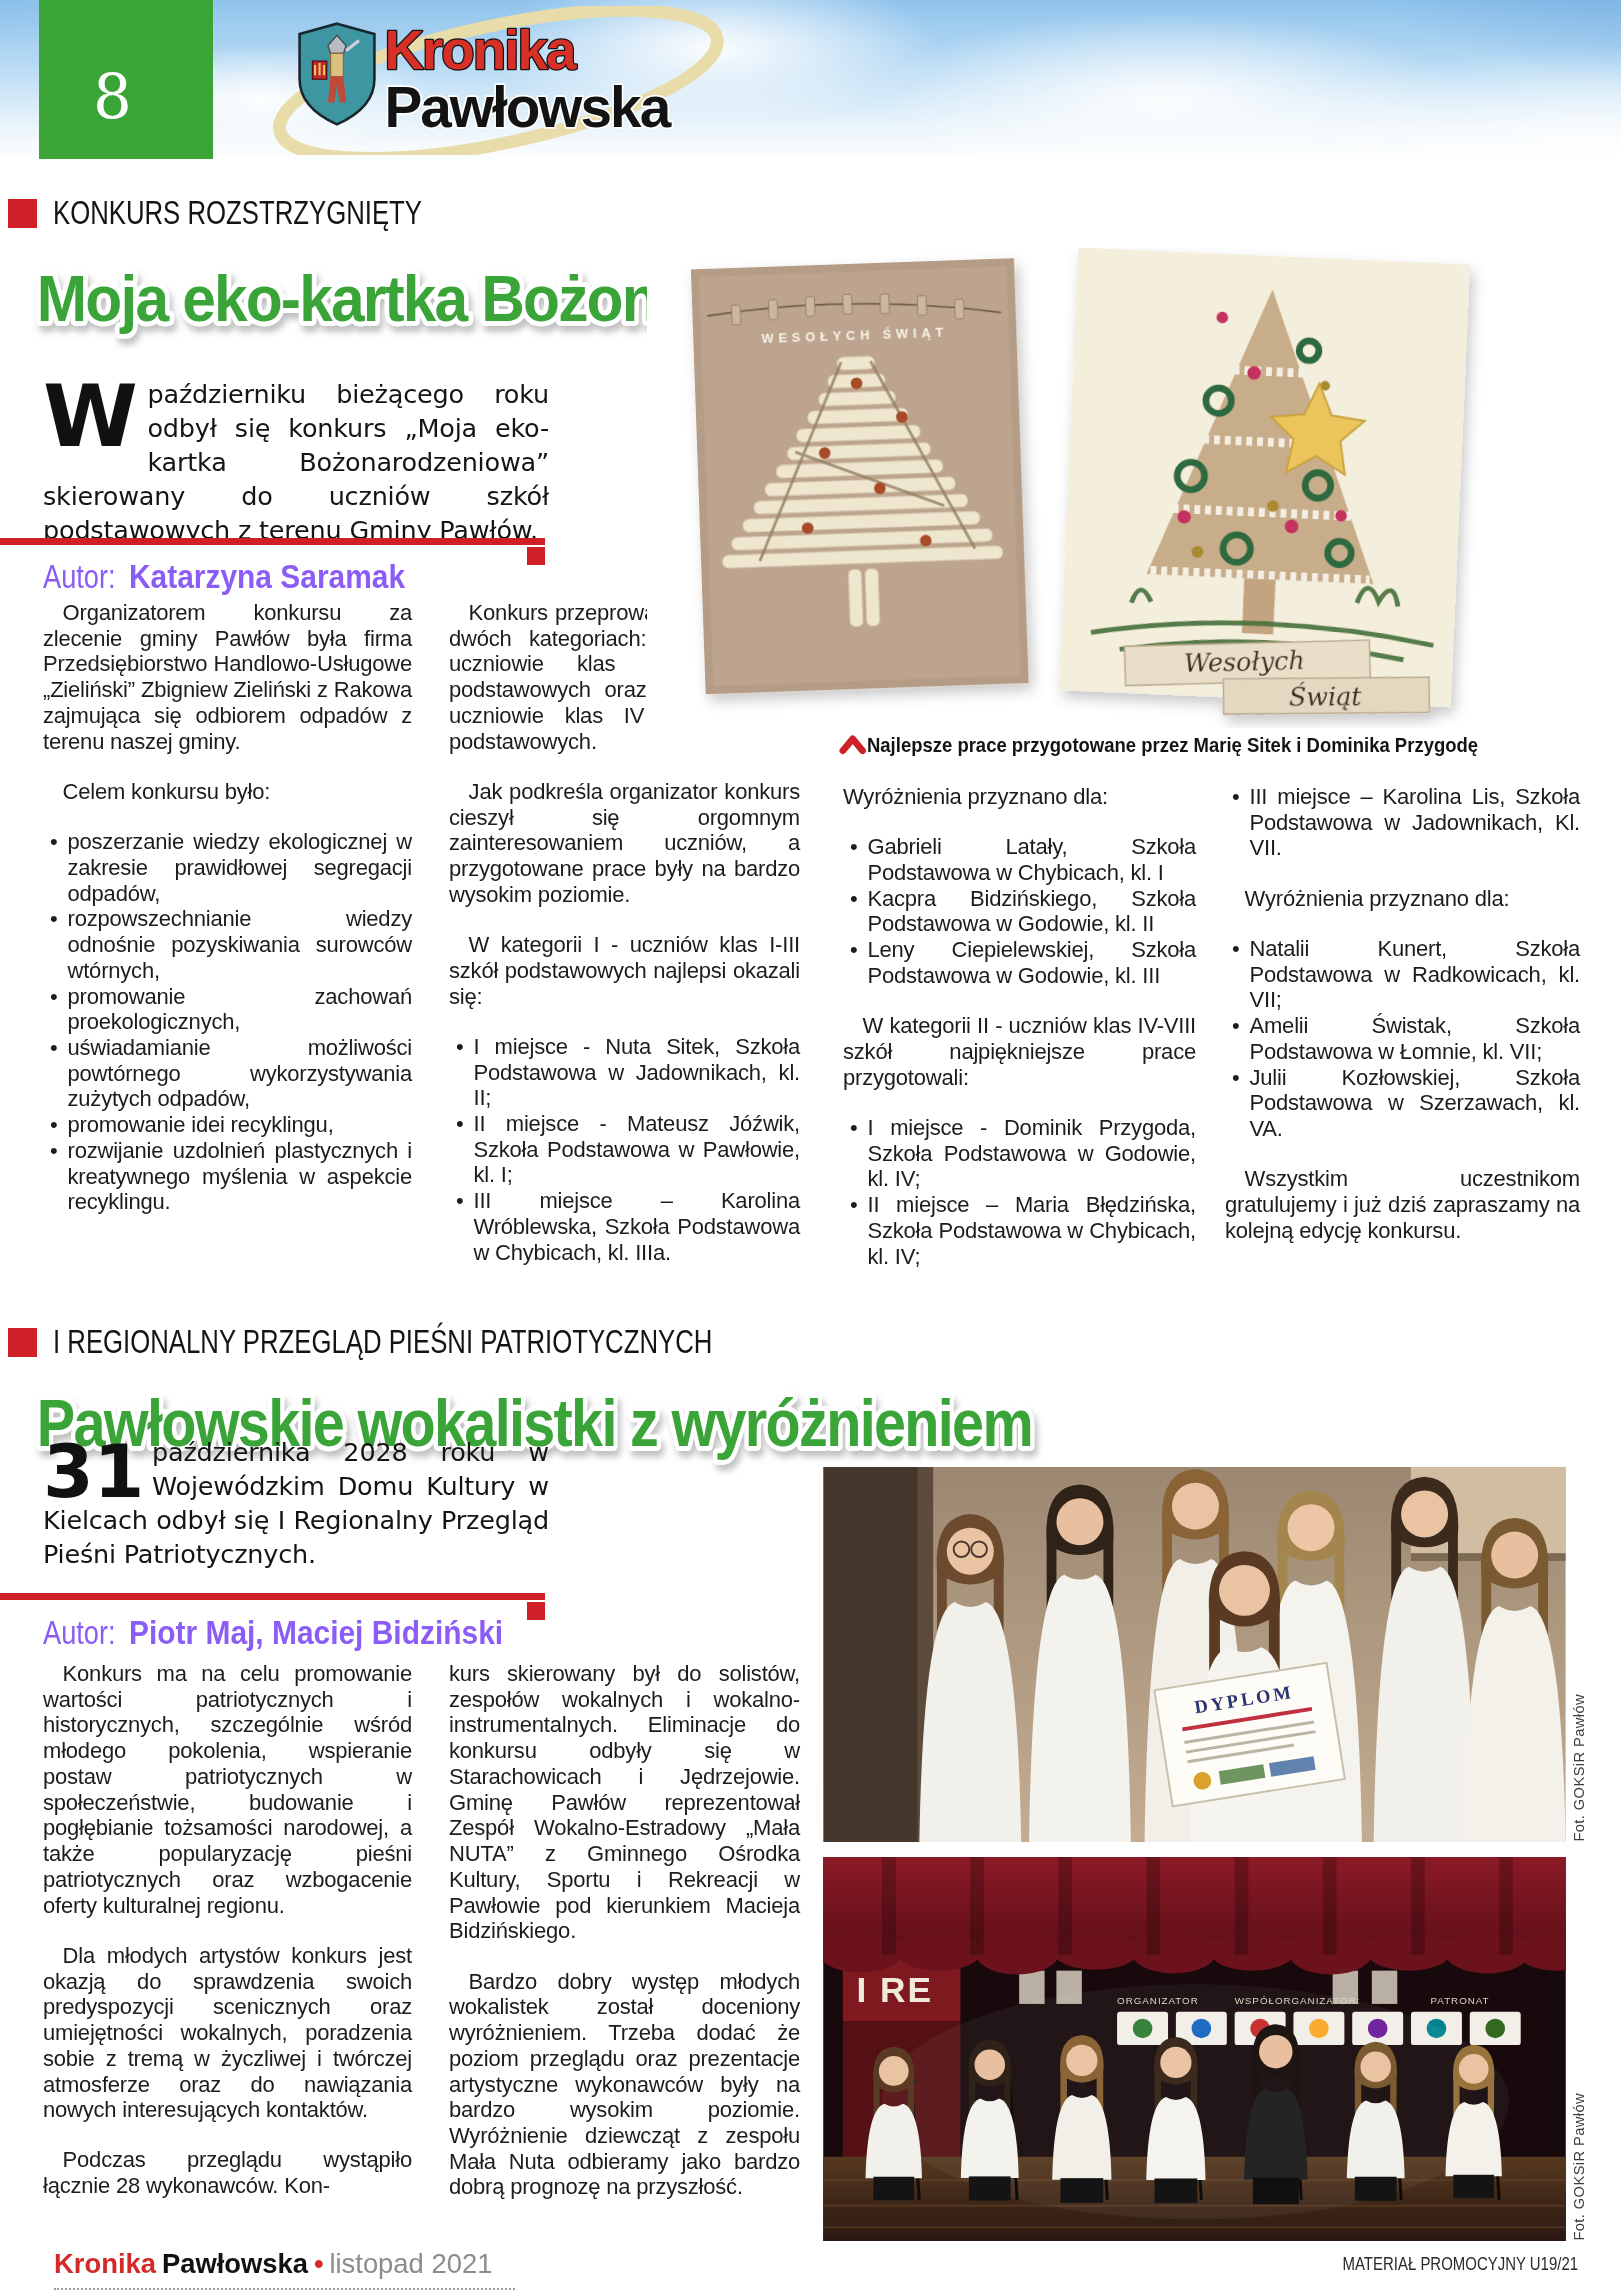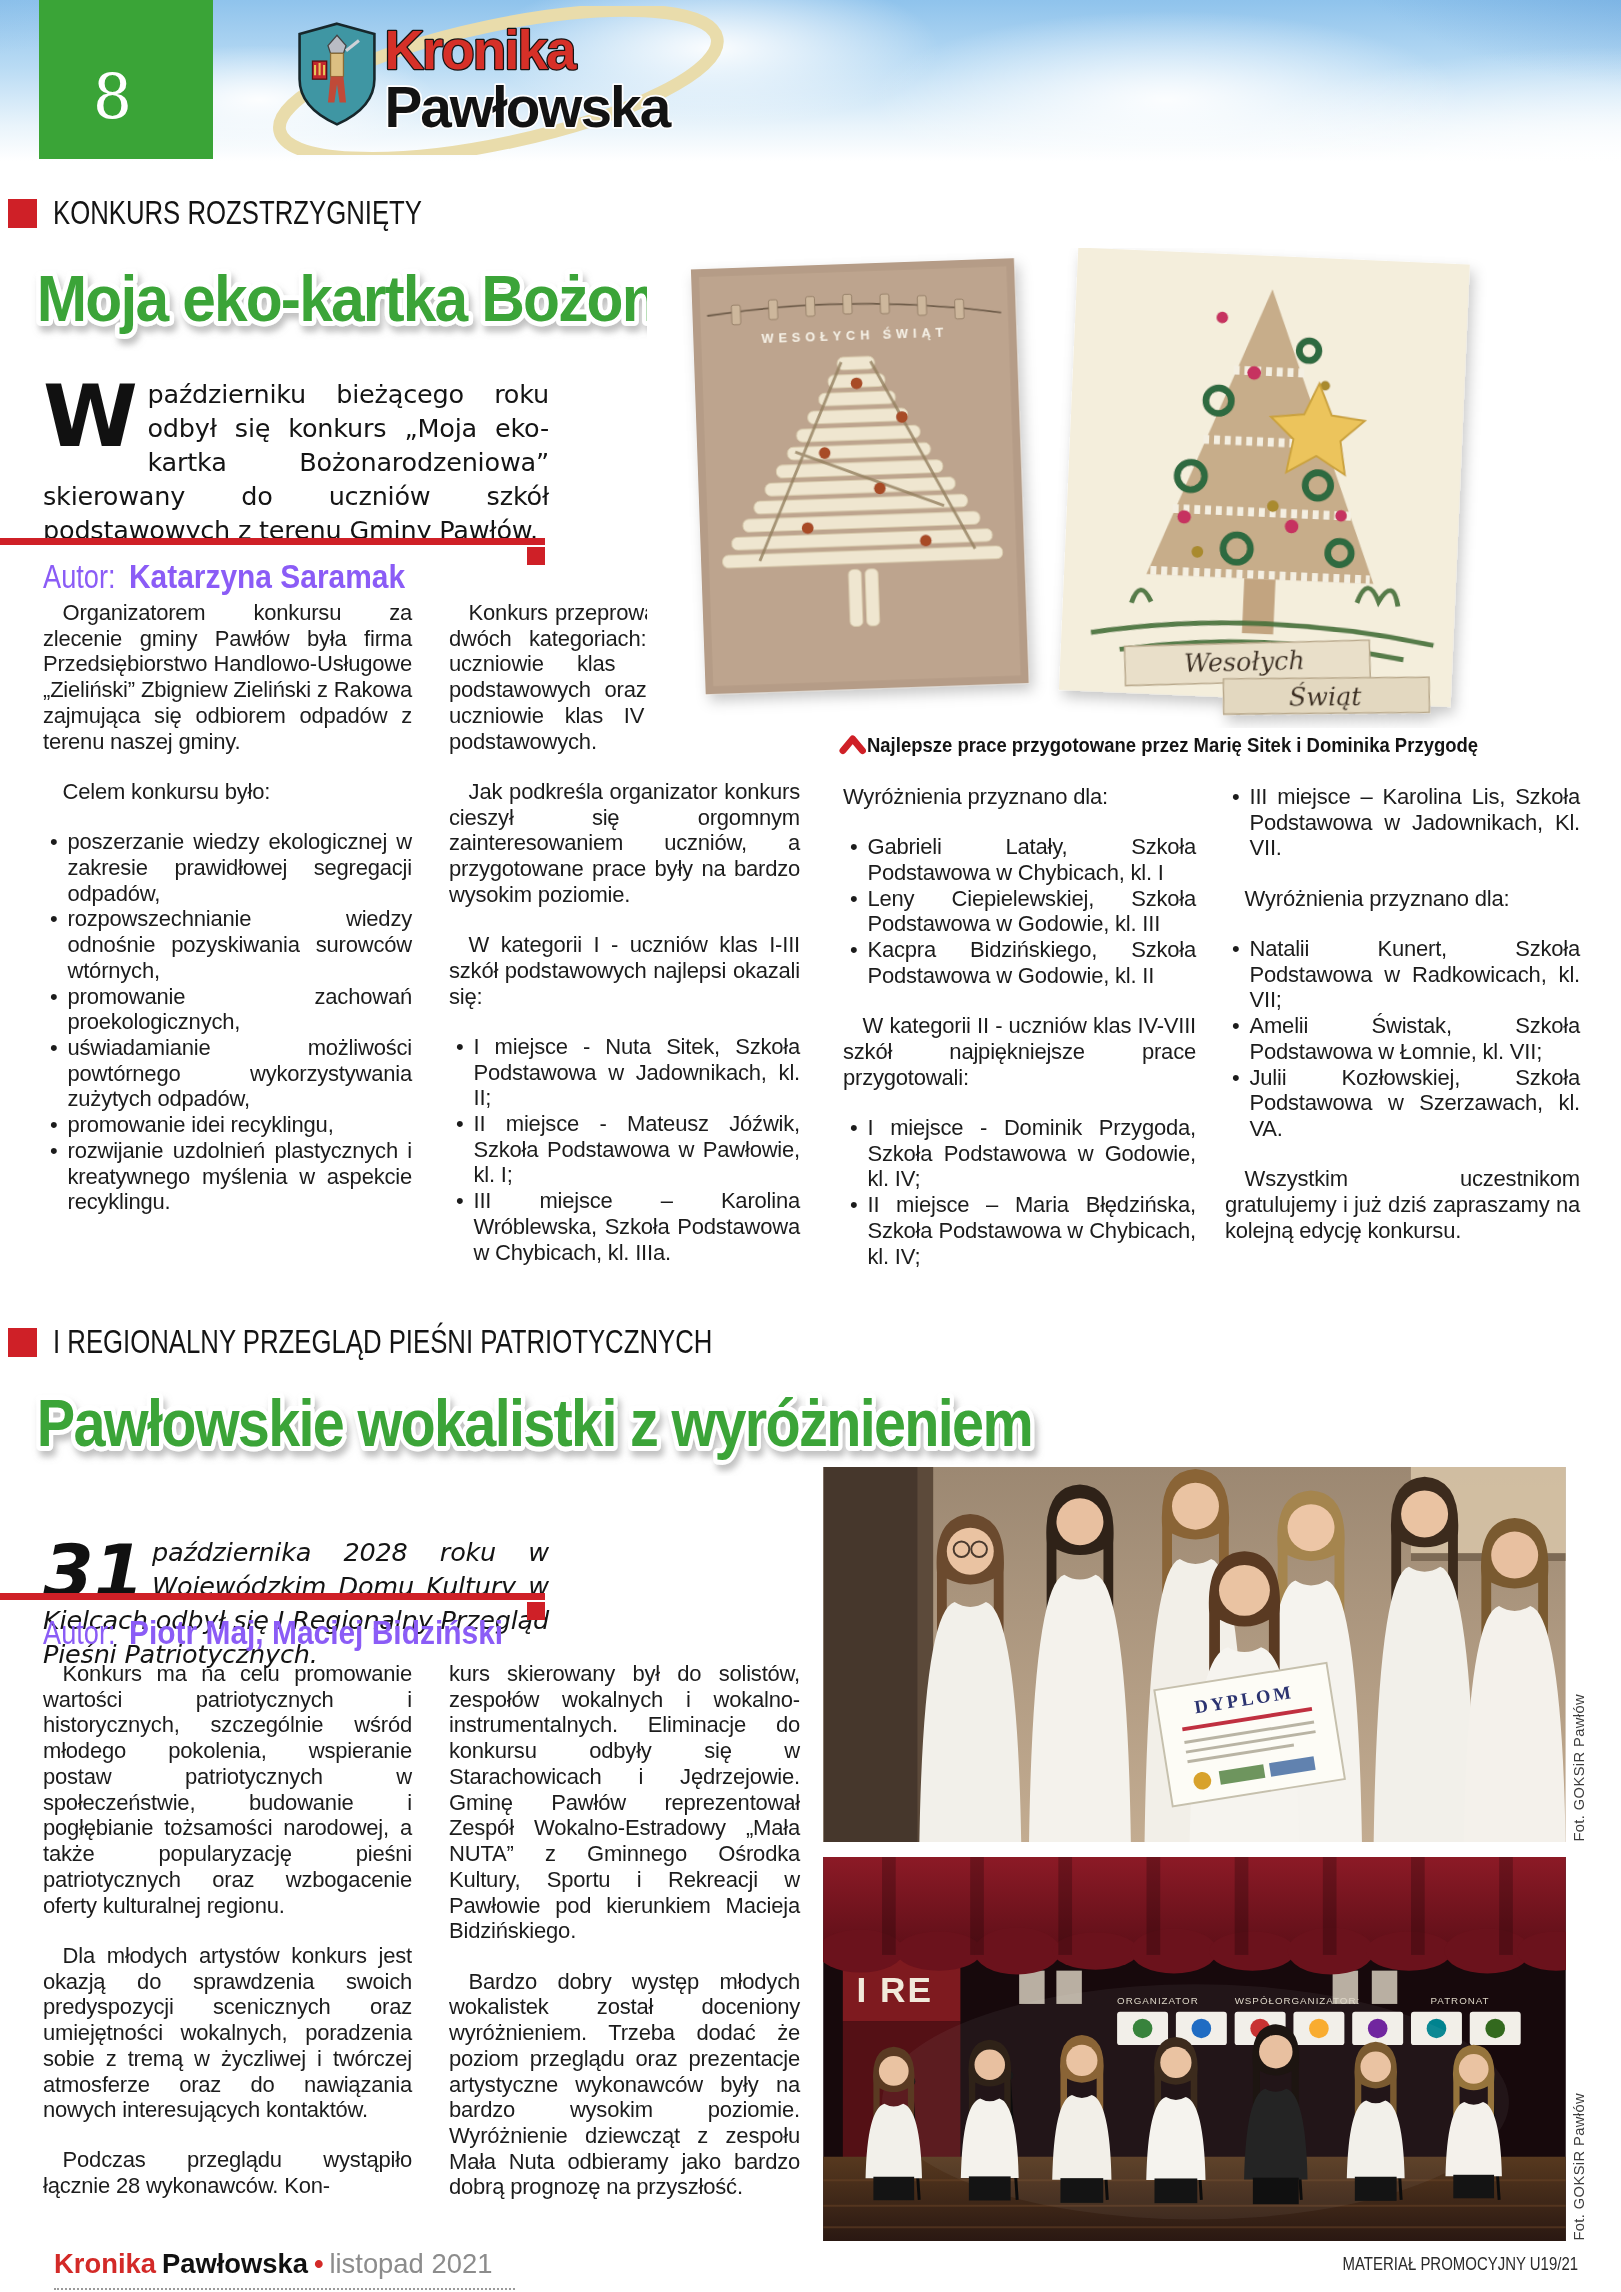--- a/index.html
+++ b/index.html
@@ -50,21 +50,21 @@
   }
   #headline1 { left:29px; top:237px; }
   #headline2 { left:29px; top:1362px; }
 
   
   .lead {
     width:506px; font-family:"DejaVu Sans", sans-serif;
     font-size:25.5px; line-height:1.33; text-align:justify; color:#141414; letter-spacing:-0.2px;
   }
   #lead1 { left:43px; top:378px; }
-  #lead2 { left:43px; top:1536px;font-style:italic; }
+  #lead2 { left:43px; top:1436px; }
   .dropcap {
     float:left; font-weight:bold; color:#111;
     font-size:86px; line-height:.72; margin:7.8px 9.8px 0 0;
   }
   .dropcap.num { font-size:73px; line-height:.82; margin:5.9px 7.8px 0 0; }
 
   .redrule { width:545px; height:6.9px; background:#cf2027; }
   #redrule1 { left:0; top:538px; }
   #redrule2 { left:0; top:1593px; }
   .redsq { width:17.6px; height:17.6px; background:#cf2027; }
@@ -304,22 +304,22 @@
   <svg width="27.4" height="23.5" viewBox="0 0 28 24">
     <path d="M4 18 L14 6 L24 18" fill="none" stroke="#cf2027" stroke-width="7" stroke-linecap="round" stroke-linejoin="round"></path>
   </svg>
   <div class="cap-txt">Najlepsze prace przygotowane przez Marię Sitek i Dominika Przygodę</div>
 </div>
 
 <div id="a1col3" class="abs bodycol">
   <p class="cont">Wyróżnienia przyznano dla:</p>
   <ul>
     <li><b>Gabrieli Latały</b><span>, Szkoła Podstawowa w Chybicach, kl. I</span></li>
+    <li><b>Kacpra Bidzińskiego</b><span>, Szkoła Podstawowa w Godowie, kl. II</span></li>
     <li><b>Leny Ciepielewskiej</b><span>, Szkoła Podstawowa w Godowie, kl. III</span></li>
-    <li><b>Kacpra Bidzińskiego</b><span>, Szkoła Podstawowa w Godowie, kl. II</span></li>
   </ul>
   <p>W kategorii II - uczniów klas IV-VIII szkół najpiękniejsze prace przygotowali:</p>
   <ul>
     <li><span>I miejsce - </span><b>Dominik Przygoda</b><span>, Szkoła Podstawowa w Godowie, kl. IV;</span></li>
     <li><span>II miejsce – </span><b>Maria Błędzińska</b><span>, Szkoła Podstawowa w Chybicach, kl. IV;</span></li>
   </ul>
 </div>
 
 <div id="a1col4" class="abs bodycol">
   <ul>

